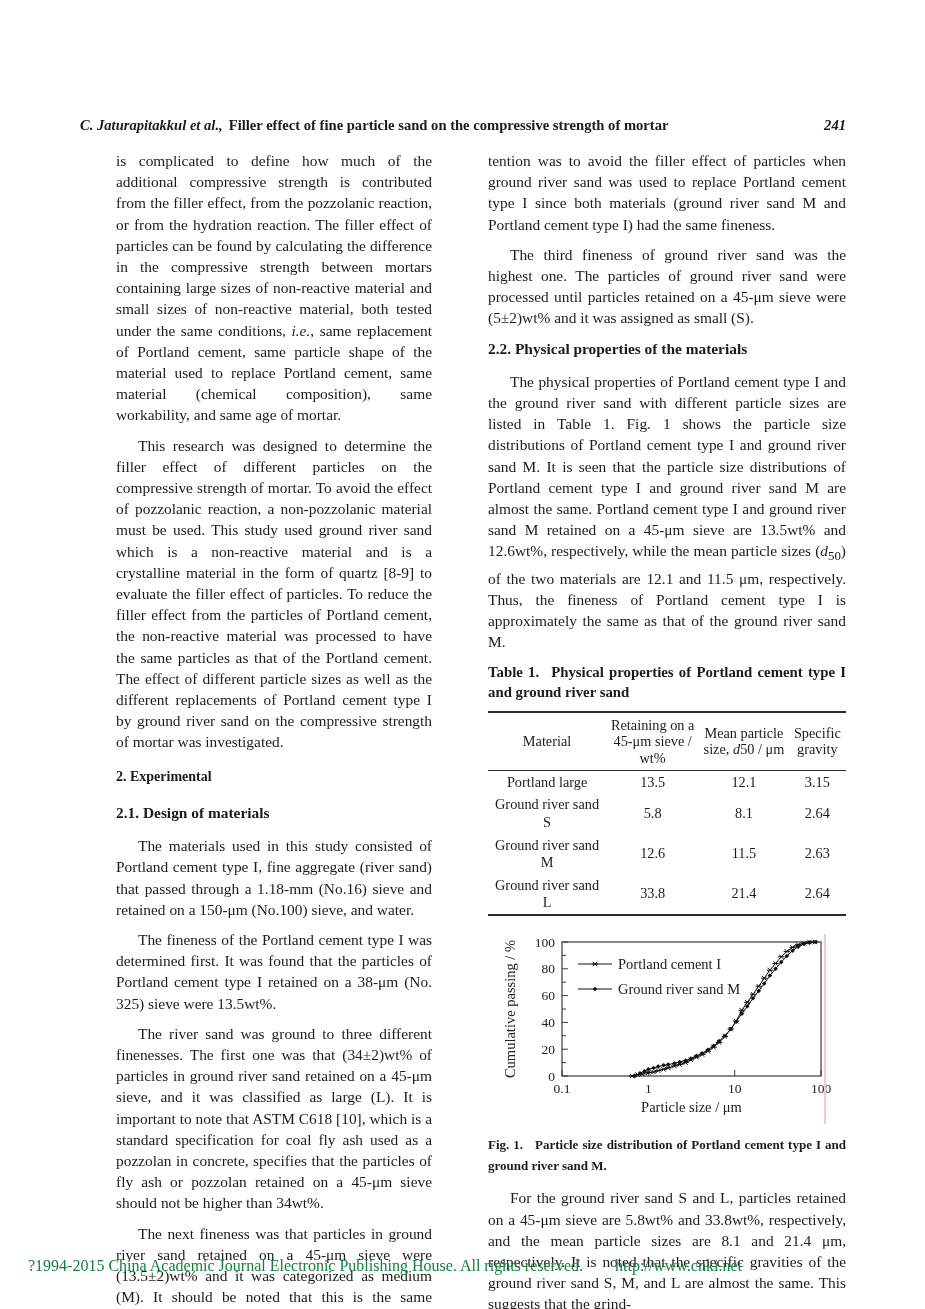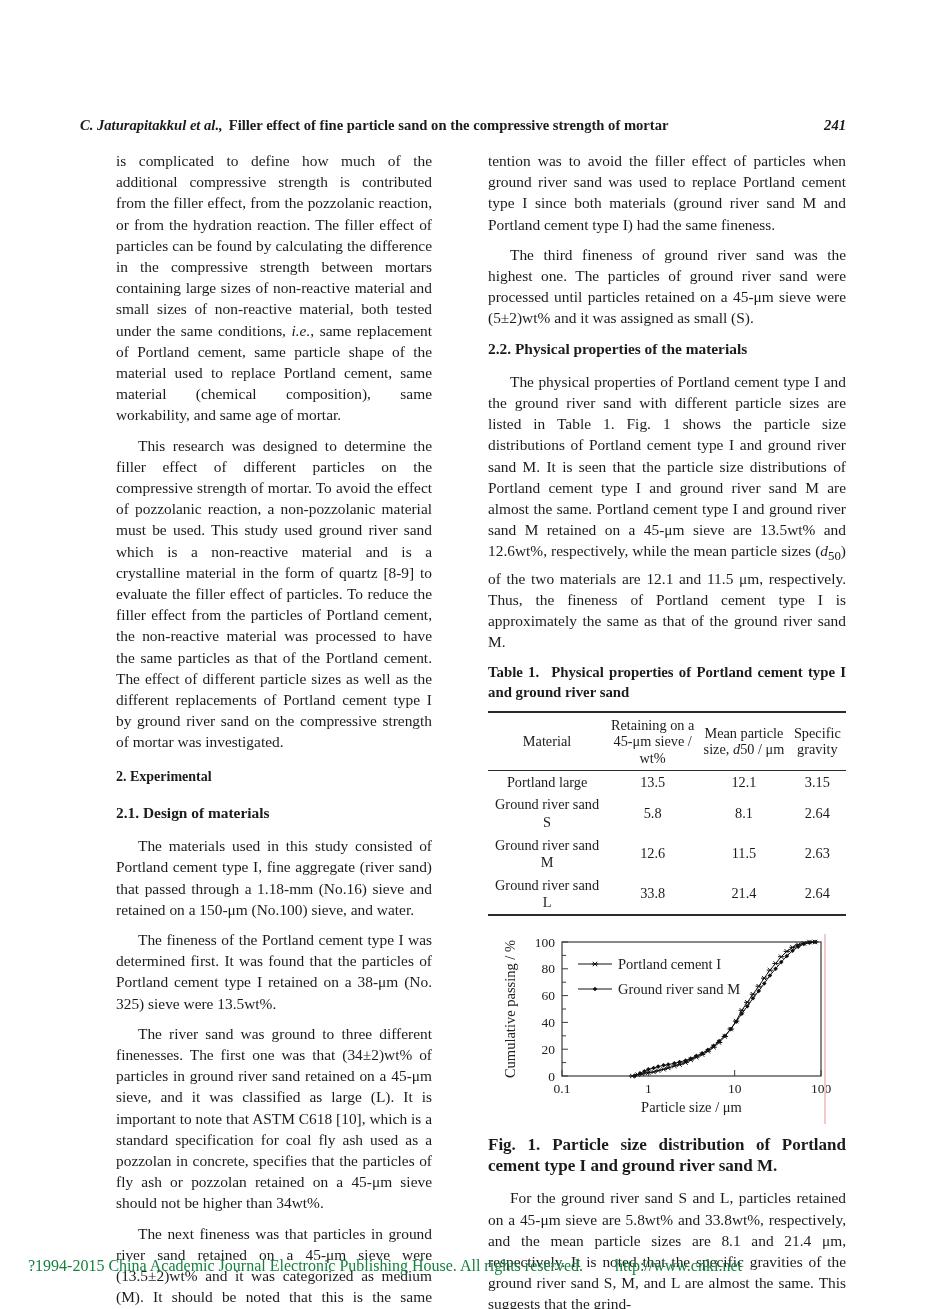--- a/index.html
+++ b/index.html
@@ -21,21 +21,21 @@
   .tablecap .cap-label{padding-right:12px;}
   table.props{width:100%;border-collapse:collapse;border-top:2px solid #2b2b2b;
               border-bottom:2px solid #2b2b2b;font-size:14.3px;margin:0 0 13px 0;}
   table.props thead th{border-bottom:1.3px solid #2b2b2b;font-weight:normal;text-align:center;
               vertical-align:middle;padding:4px 2px;line-height:16.5px;}
   table.props td{text-align:center;padding:2.6px 2px;line-height:17.5px;}
   .figure{position:relative;width:346px;height:198px;margin:2px 0 8px 12px;}
   #chart-svg{display:block;}
   #chart-svg text{font-family:"Liberation Serif",serif;fill:#222;}
   .scanline{position:absolute;left:324px;top:5px;width:2px;height:190px;background:#f4c9c9;}
-  .figcap{font-weight:bold;font-size:17px;line-height:20.5px;margin:2px 0 11px 0;}
+  .figcap{font-weight:bold;font-size:13px;line-height:20.5px;margin:2px 0 11px 0;}
   .figcap .cap-label{padding-right:12px;}
   .footer{position:absolute;left:28px;top:1257px;width:880px;font-size:16px;color:#15803d;
           white-space:nowrap;}
   .footer .url{margin-left:32px;}
 </style>
 </head>
 <body>
 
 <div class="page">
 

